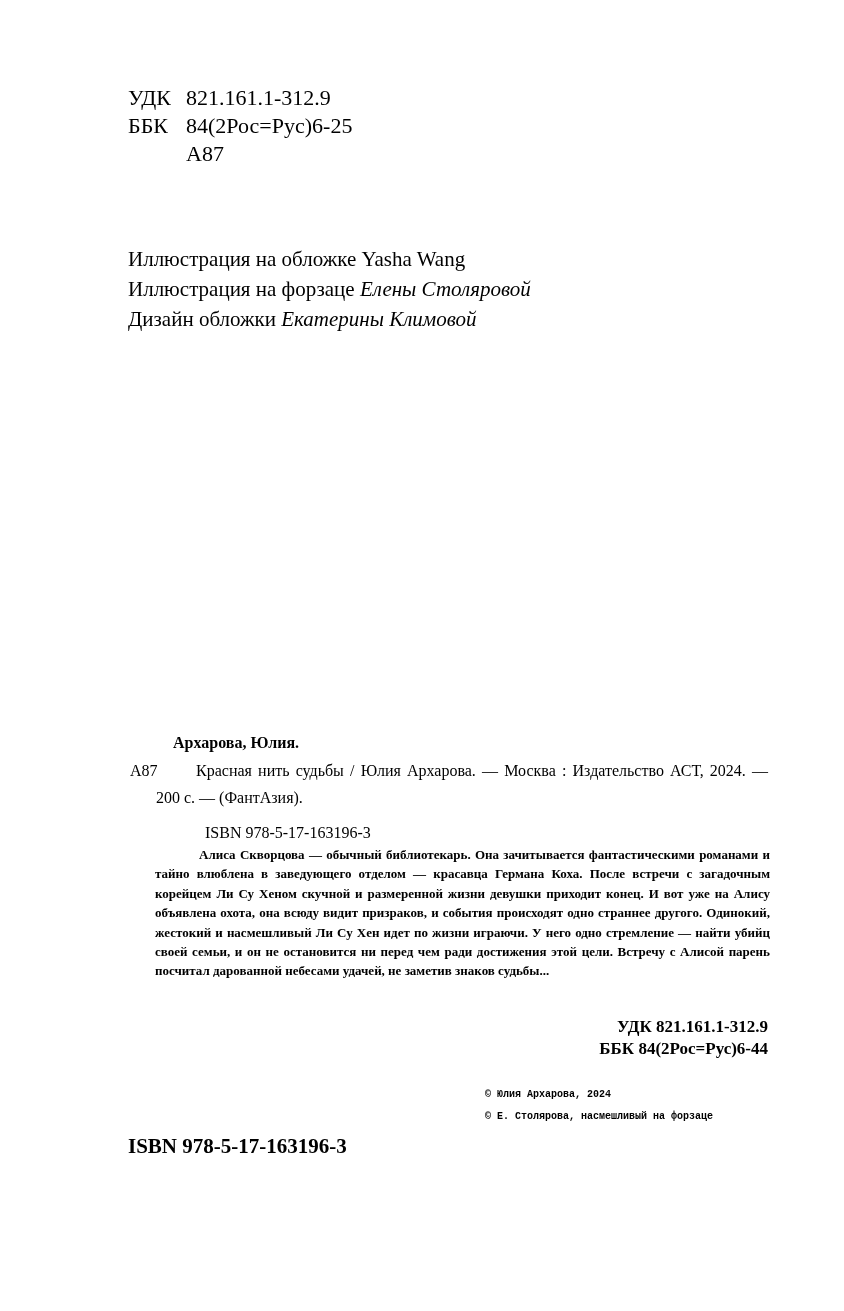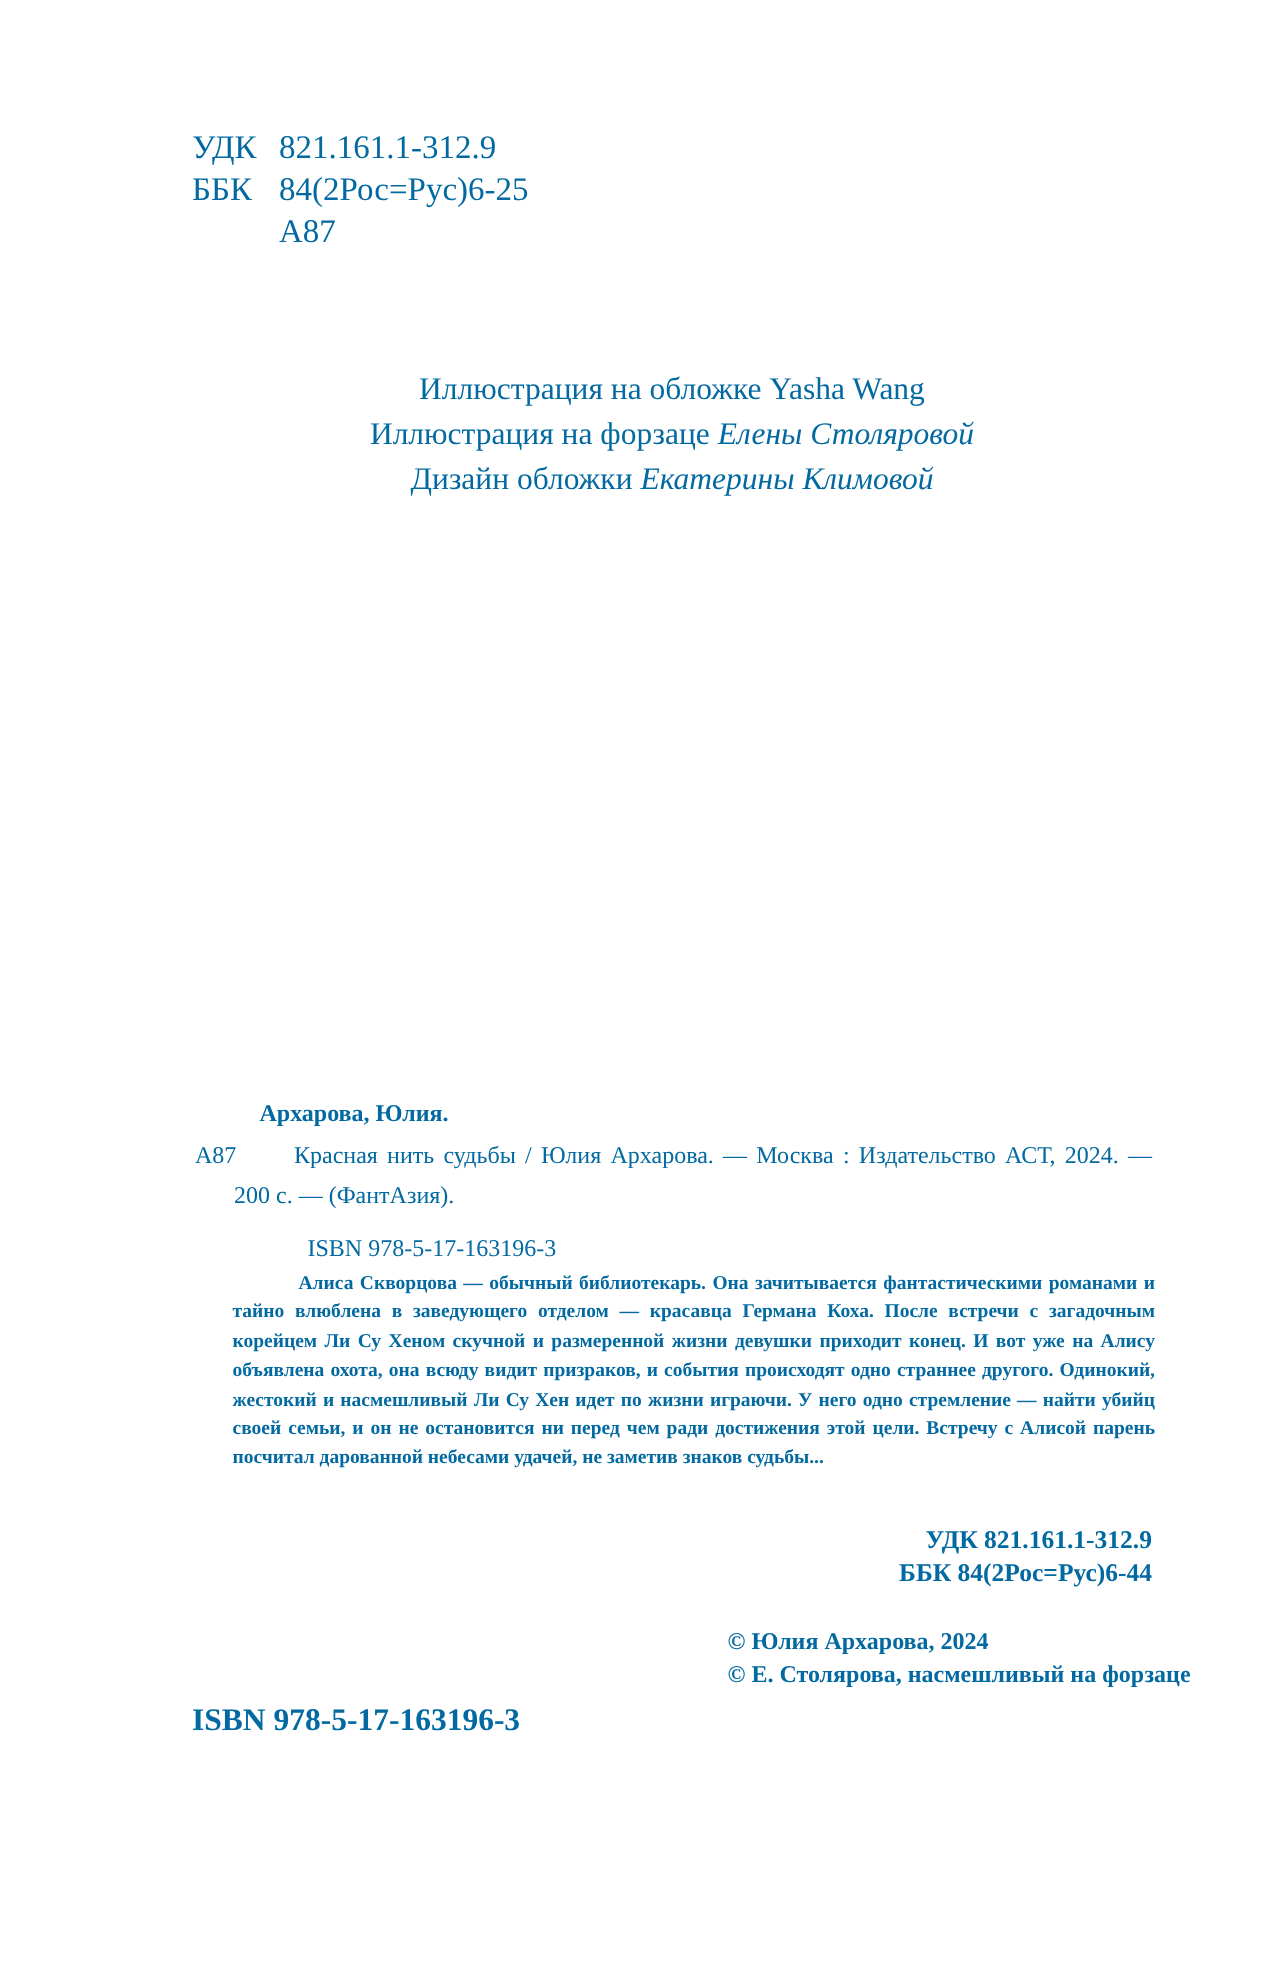--- a/index.html
+++ b/index.html
@@ -1,21 +1,21 @@
 <!DOCTYPE html>
 <html lang="ru"><head>
 <meta charset="utf-8">
 <style>
   html, body { margin: 0; padding: 0; background: #ffffff; }
   .page {
     position: relative;
     width: 844px;
     height: 1311px;
     background: #ffffff;
-    color: #0369a1;
+    color: #000000;
     font-family: "Liberation Serif", "DejaVu Serif", serif;
     overflow: hidden;
   }
 
   
   .top-codes {
     position: absolute;
     left: 128px;
     top: 84px;
     font-size: 22px;
@@ -23,21 +23,20 @@
     white-space: nowrap;
   }
   .code-label { display: inline-block; width: 58px; }
 
   
   .credits {
     position: absolute;
     left: 128px;
     top: 244px;
     width: 640px;
-    text-align: center;
     font-size: 21px;
     line-height: 30px;
   }
   .credit-name-em { font-weight: normal; font-style: italic; }
 
   
   .catalog {
     position: absolute;
     left: 156px;
     top: 729px;
@@ -76,23 +75,24 @@
     font-size: 17px;
     line-height: 21.5px;
   }
 
   
   .copyright {
     position: absolute;
     left: 485px;
     top: 1084px;
     font-weight: bold;
-    font-size: 16px;
+    font-size: 10px;
     line-height: 21.5px;
     white-space: nowrap;
+    font-family: Liberation Mono, monospace;
   }
 
   
   .bottom-isbn {
     position: absolute;
     left: 128px;
     top: 1134px;
     font-weight: bold;
     font-size: 21px;
   }

